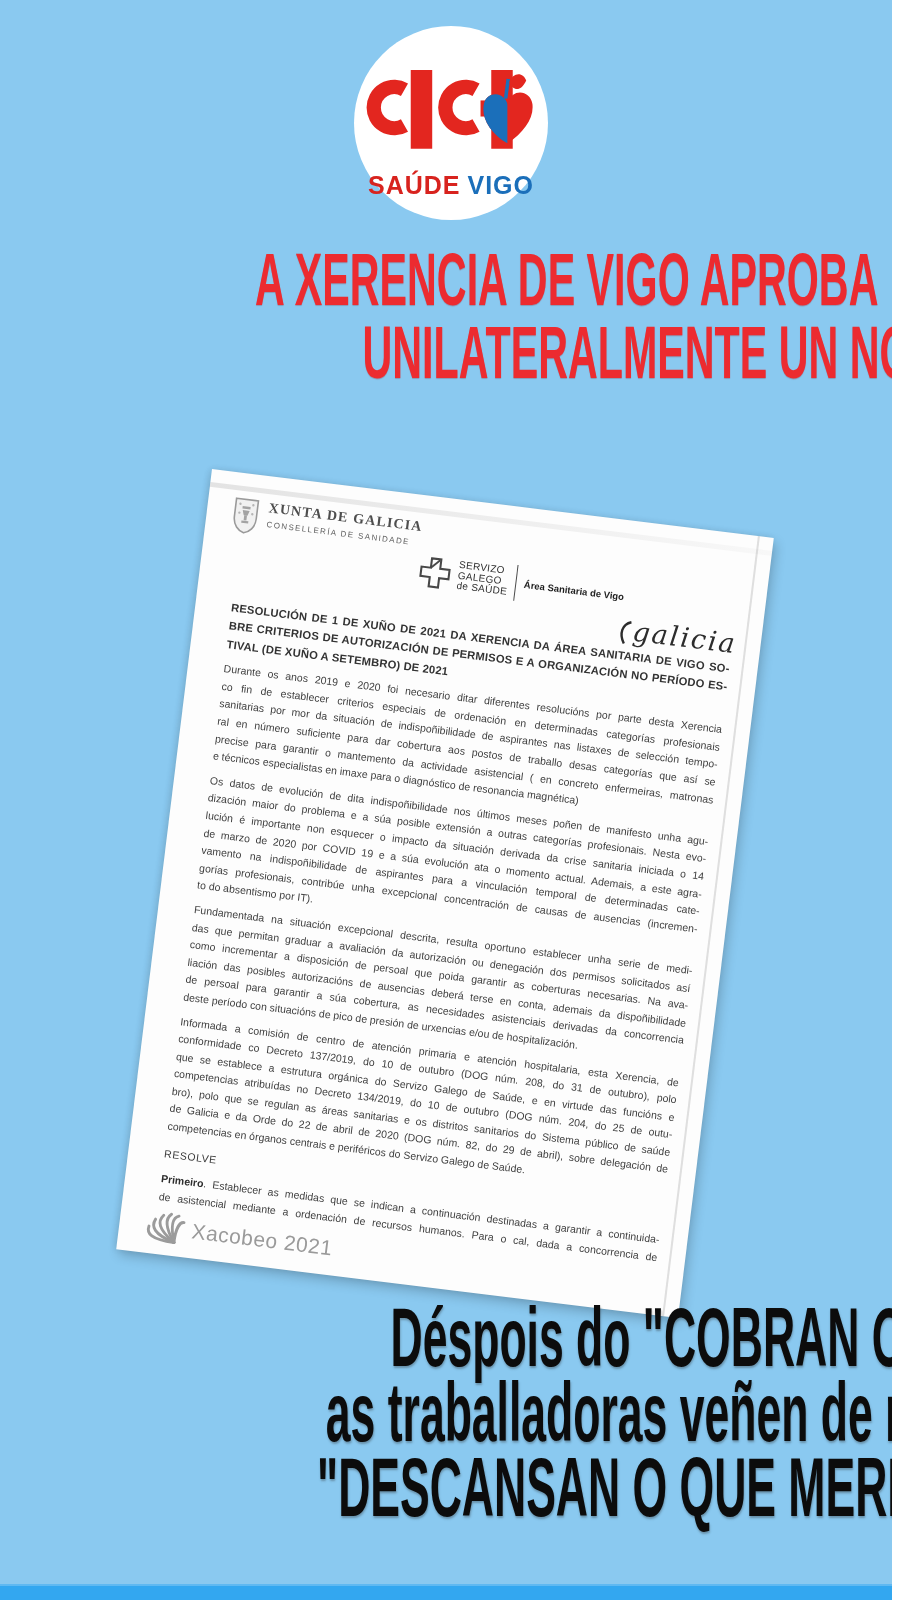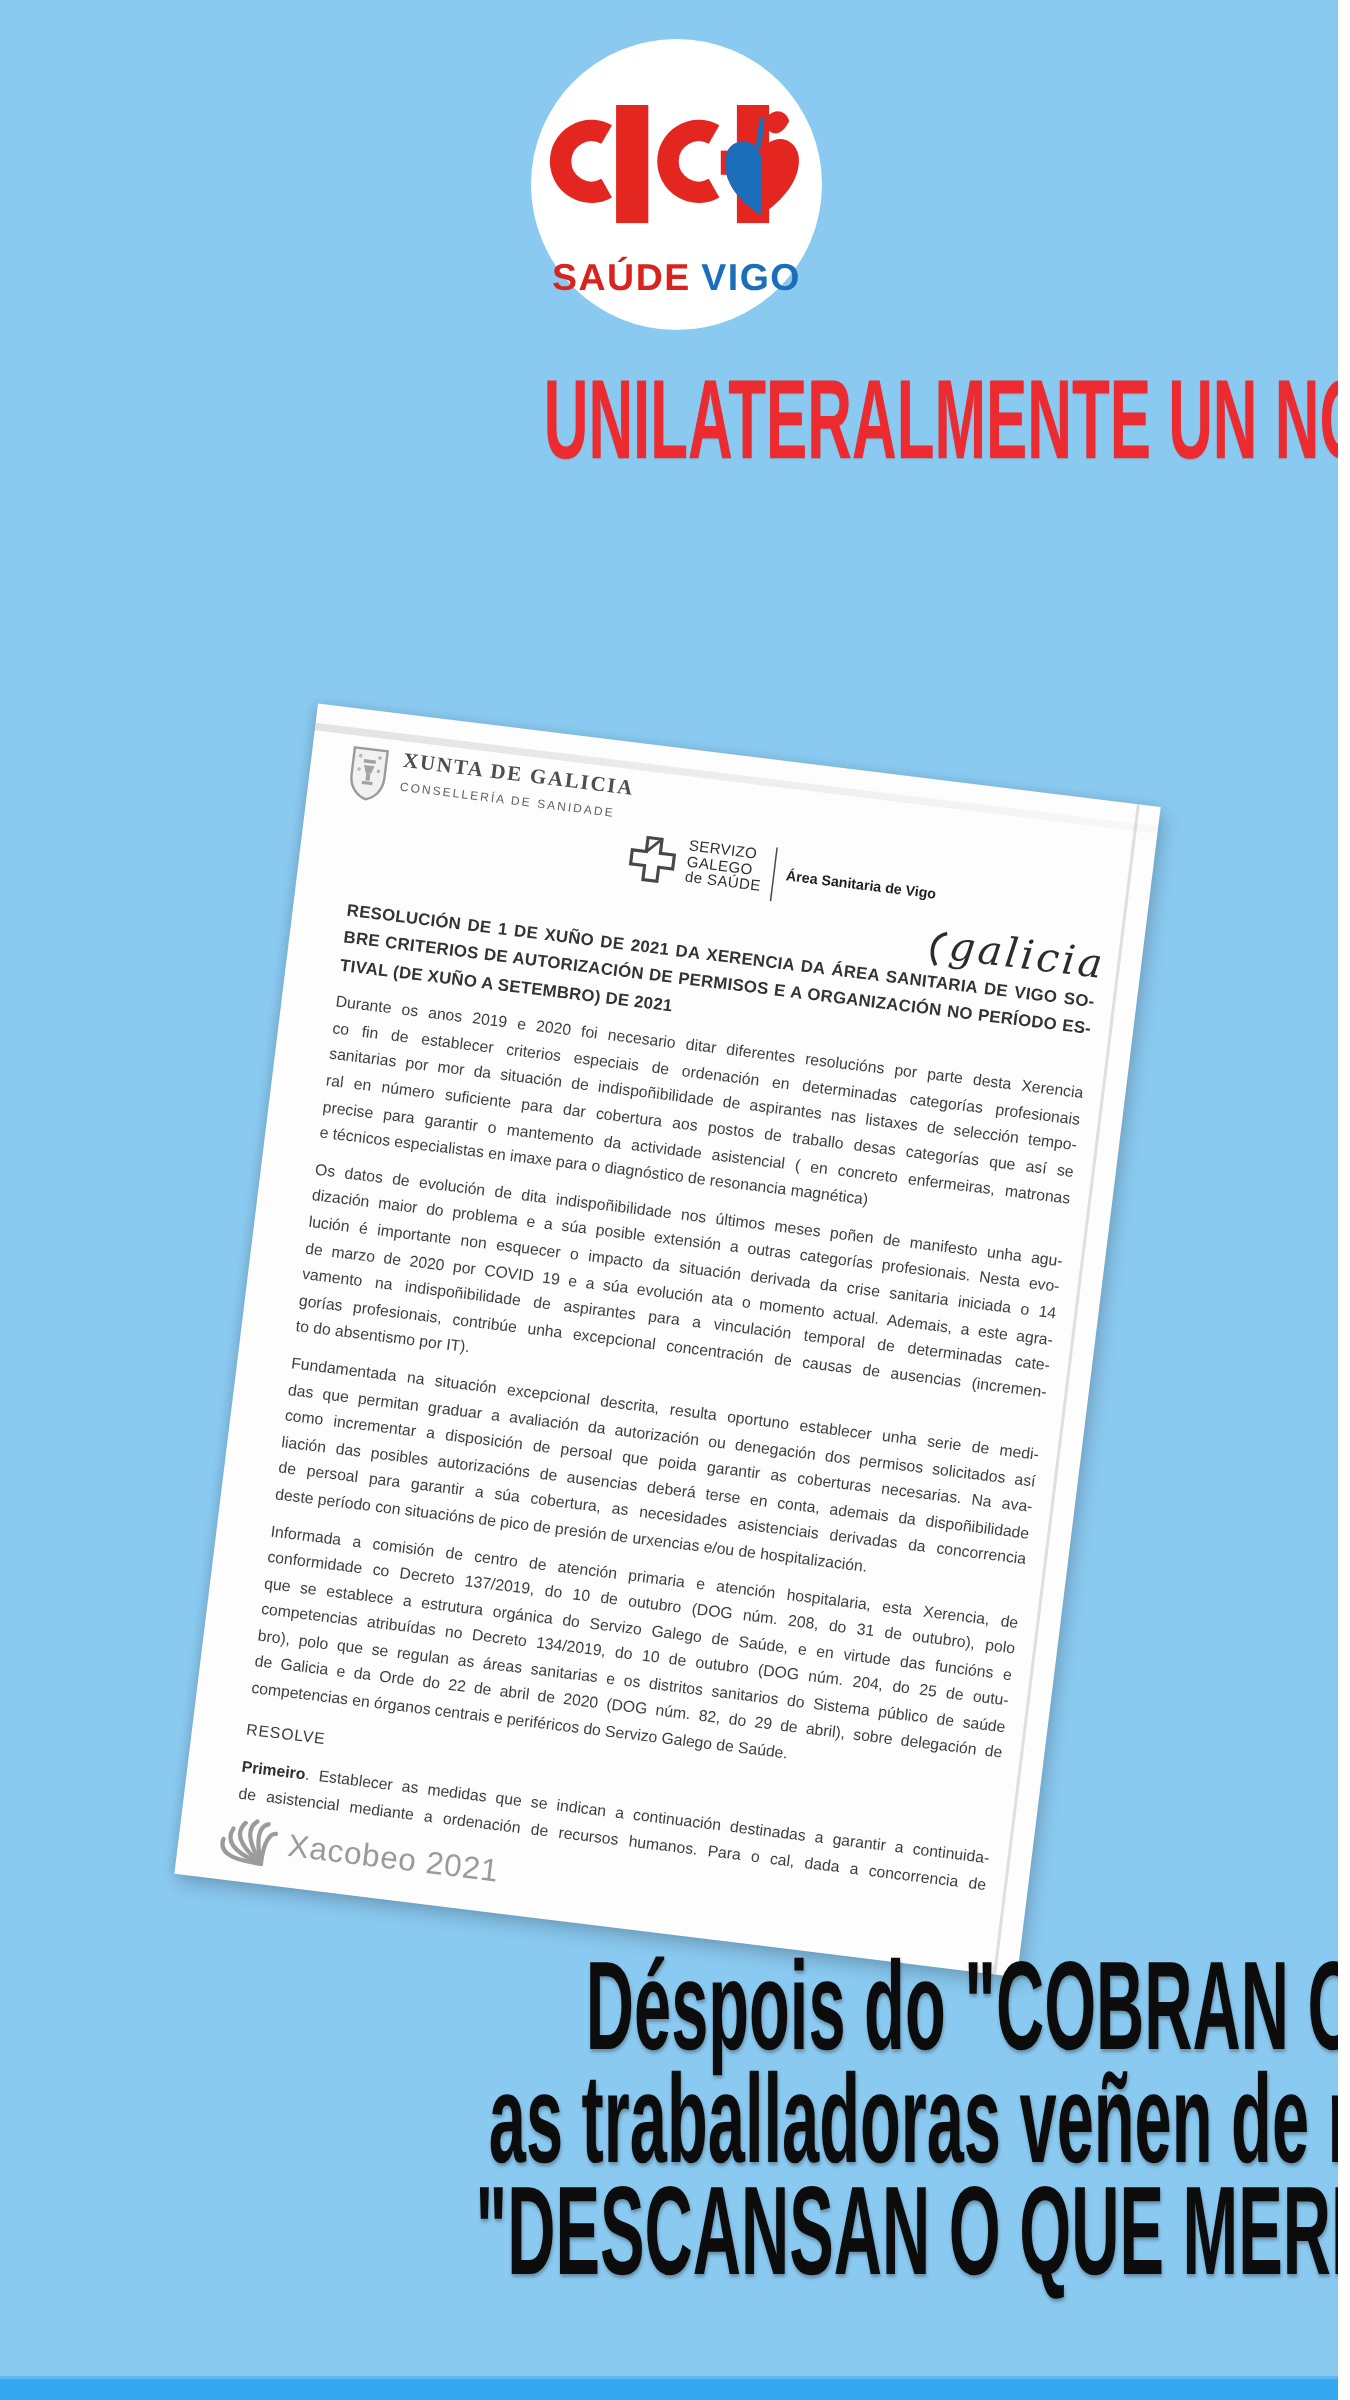--- a/index.html
+++ b/index.html
@@ -96,20 +96,21 @@
         <path d="M156 50 L159 28" stroke="#1B6FBA" stroke-width="4" fill="none"></path>
         <path d="M160 32 C 164 20, 176 20, 179 30 C 172 44, 164 40, 160 32 Z" fill="#E3261F"></path>
       </g>
     </svg>
     <div class="logo-wordline">
       <span class="logo-word-red">SAÚDE</span><span class="logo-word-blue">VIGO</span>
     </div>
   </div>
 
   <div class="headline">
+    <div class="hline"><span>A XERENCIA DE VIGO APROBA</span></div>
     <div class="hline"><span>UNILATERALMENTE UN NOVO CRITERIO DE</span></div>
   </div>
 
   <div class="paper">
     <div class="scan-streak"></div>
     <div class="page-edge"></div>
 
     <div class="xunta">
       <svg width="26" height="38" viewBox="0 0 26 38">
         <path d="M2 2 h22 v18 c0 9 -5.5 14 -11 15.5 C7.5 34 2 29 2 20 Z" fill="#f1f1f1" stroke="#9a9a9a" stroke-width="1.6"></path>

